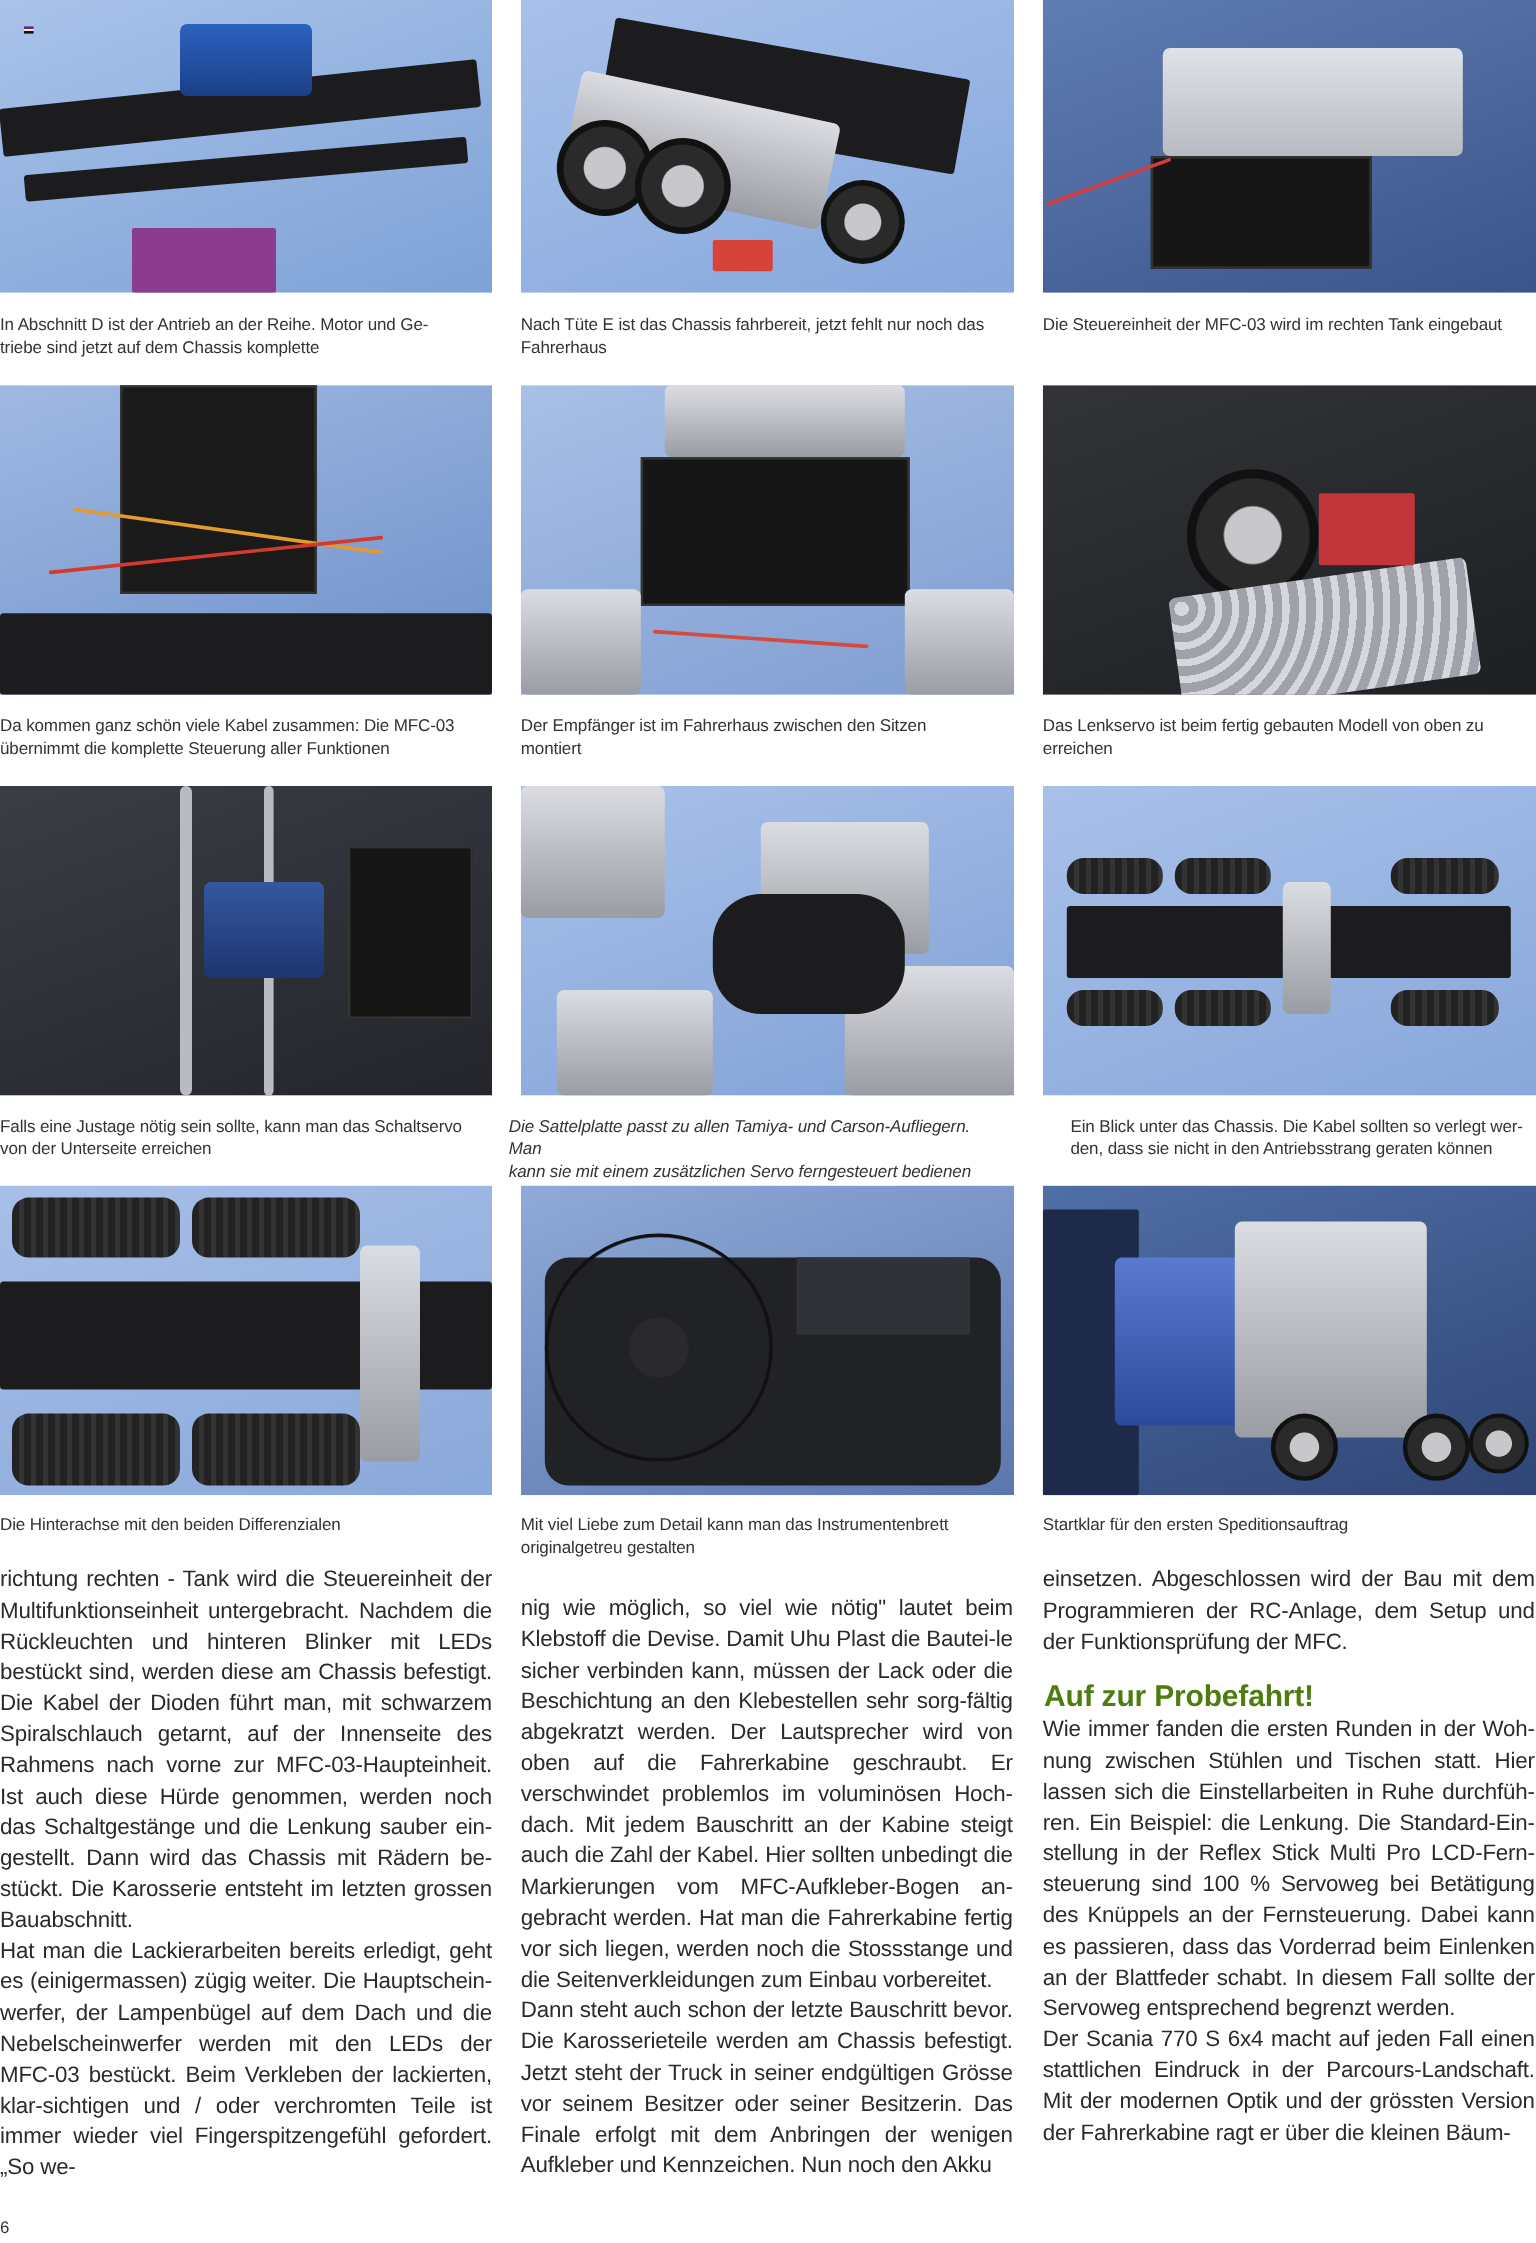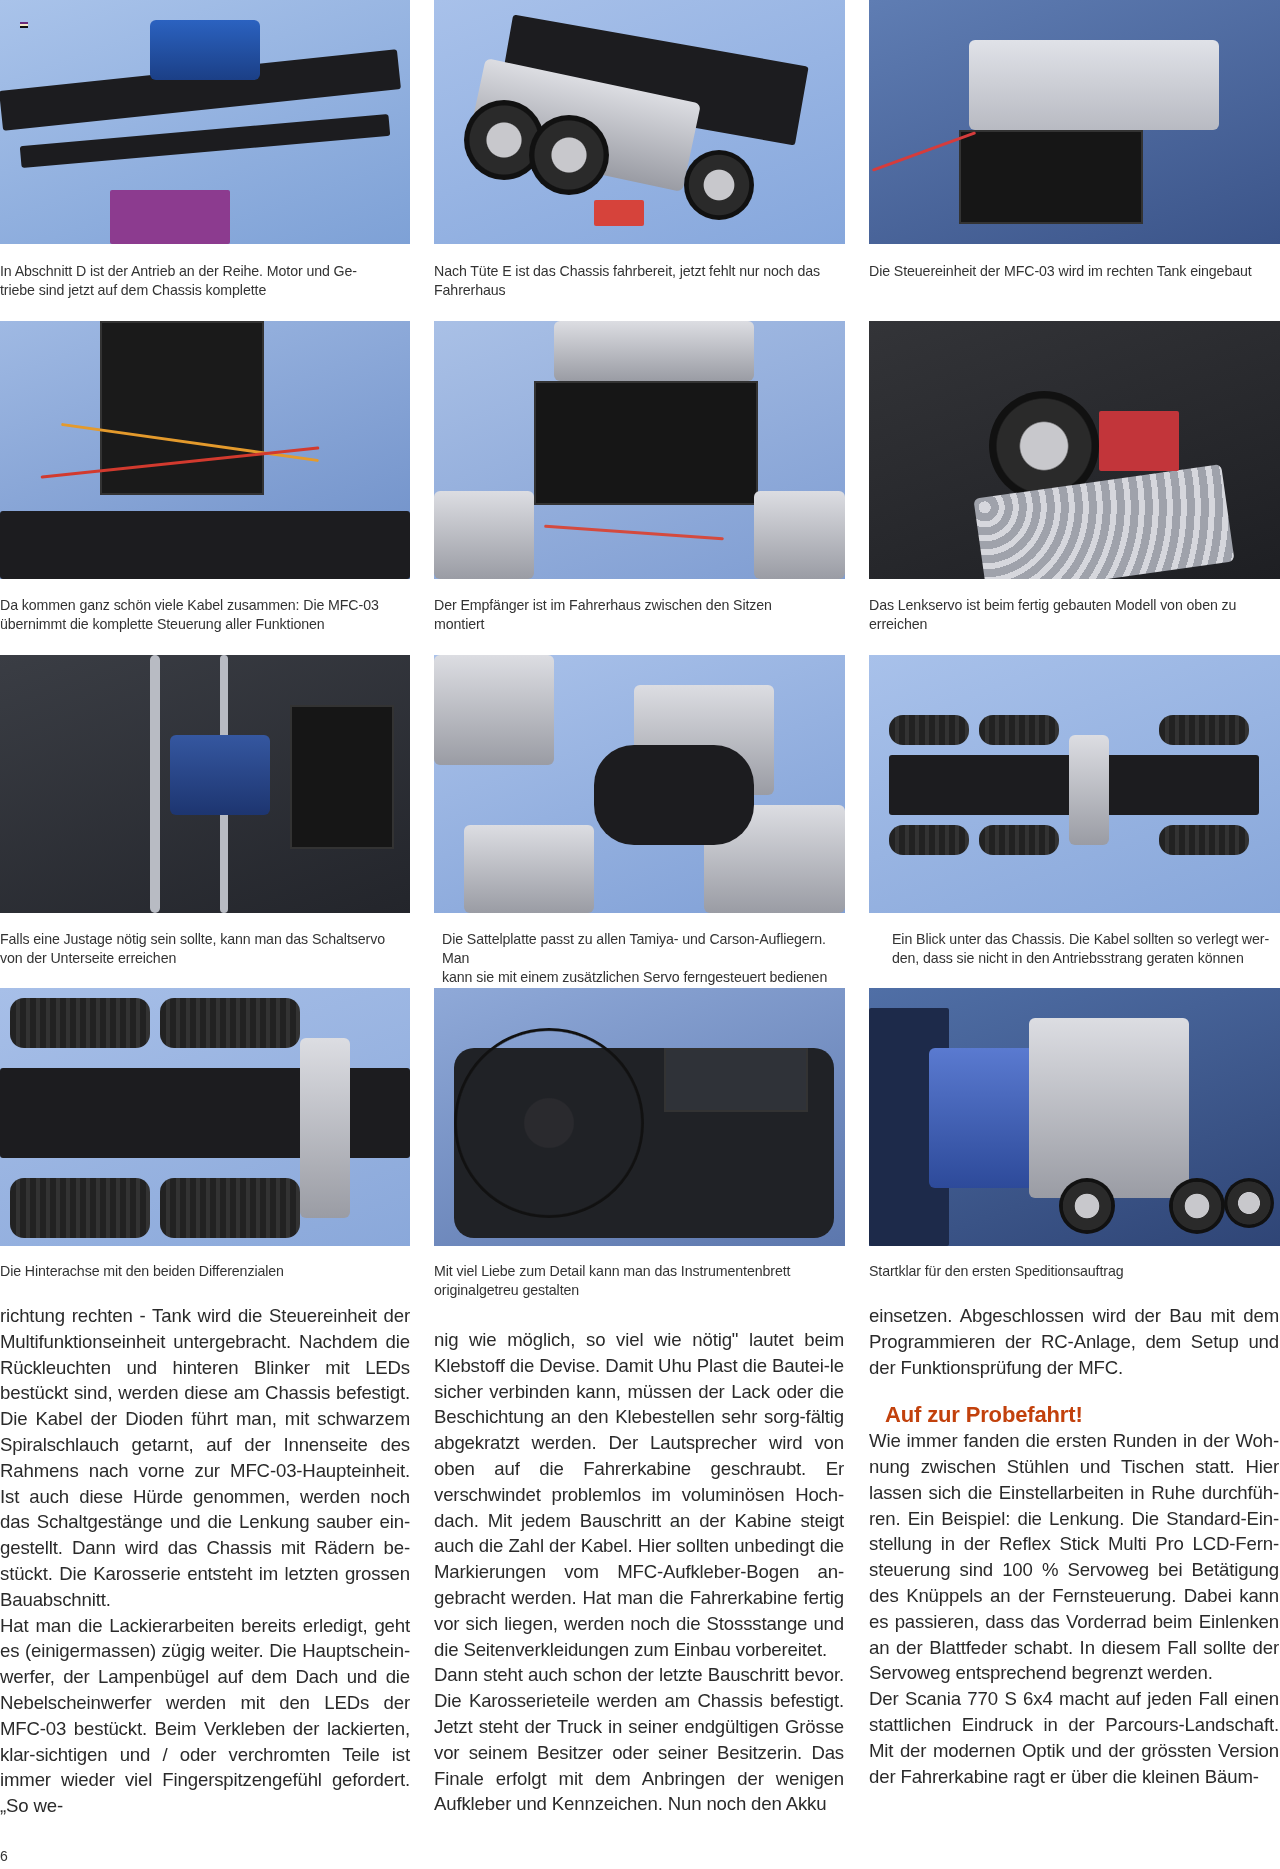--- a/index.html
+++ b/index.html
@@ -4,21 +4,21 @@
 <style>
   html, body { margin:0; padding:0; background:#ffffff; }
   body { width:1280px; height:1869px; position:relative; overflow:hidden;
          font-family:"Liberation Sans", "DejaVu Sans", sans-serif; color:#2b2b2b; }
   .photo { position:absolute; overflow:hidden; }
   .photo .bg { position:absolute; inset:0; }
   .caption { position:absolute; font-size:14.2px; line-height:19px; color:#333; letter-spacing:-0.1px; }
   .col { position:absolute; top:1303px; width:410px; font-size:18.6px; line-height:25.8px;
          text-align:justify; color:#2a2a2a; letter-spacing:-0.15px; }
   .col p { margin:0; }
-  .col h3 { margin:22px 0 0 16px; font-size:22px; line-height:25.8px; color:#c2410c; font-weight:bold; }
+  .col h3 { margin:22px 0 0 1px; font-size:25px; line-height:25.8px; color:#4d7c0f; font-weight:bold; }
   .pageno { position:absolute; left:0; top:1848px; font-size:14px; color:#333; }
   
   .chassis { position:absolute; background:#1c1c1f; border-radius:3px; }
   .wheel { position:absolute; border-radius:50%; background:radial-gradient(circle,#c8c8cc 0 30%,#2a2a2a 32% 60%,#111 62%); }
   .tire-top { position:absolute; border-radius:14px; background:repeating-linear-gradient(90deg,#222 0 6px,#333 6px 10px); }
   .label { position:absolute; background:#8c3b8f; border-radius:2px; }
   .board { position:absolute; background:#161616; border:2px solid #333; }
   .wire { position:absolute; height:3px; border-radius:2px; }
   .silver { position:absolute; background:linear-gradient(180deg,#dcdde2,#9a9ca4); border-radius:6px; }
   .flag { position:absolute; left:20px; top:22px; width:8px; height:6px;
@@ -99,21 +99,21 @@
 von der Unterseite erreichen</div>
 
 <div class="photo" style="left:434px;top:655px;width:411px;height:258px;">
   <div class="bg" style="background:linear-gradient(160deg,#aac2ea,#80a0d6);"></div>
   <div class="silver" style="left:0;top:0;width:120px;height:110px;"></div>
   <div class="silver" style="left:200px;top:30px;width:140px;height:110px;"></div>
   <div class="silver" style="left:30px;top:170px;width:130px;height:88px;"></div>
   <div class="silver" style="left:270px;top:150px;width:141px;height:108px;"></div>
   <div class="chassis" style="left:160px;top:90px;width:160px;height:100px;border-radius:40px;"></div>
 </div>
-<div class="caption" style="left:442px;top:930px;width:405px;white-space:pre-line;">Die Sattelplatte passt zu allen Tamiya- und Carson-Aufliegern. Man
+<div class="caption" style="left:424px;top:930px;width:405px;white-space:pre-line;font-style:italic;">Die Sattelplatte passt zu allen Tamiya- und Carson-Aufliegern. Man
 kann sie mit einem zusätzlichen Servo ferngesteuert bedienen</div>
 
 <div class="photo" style="left:869px;top:655px;width:411px;height:258px;">
   <div class="bg" style="background:linear-gradient(160deg,#a8c1ea,#88a7da);"></div>
   <div class="tire-top" style="left:20px;top:60px;width:80px;height:30px;"></div>
   <div class="tire-top" style="left:110px;top:60px;width:80px;height:30px;"></div>
   <div class="tire-top" style="left:290px;top:60px;width:90px;height:30px;"></div>
   <div class="tire-top" style="left:20px;top:170px;width:80px;height:30px;"></div>
   <div class="tire-top" style="left:110px;top:170px;width:80px;height:30px;"></div>
   <div class="tire-top" style="left:290px;top:170px;width:90px;height:30px;"></div>

